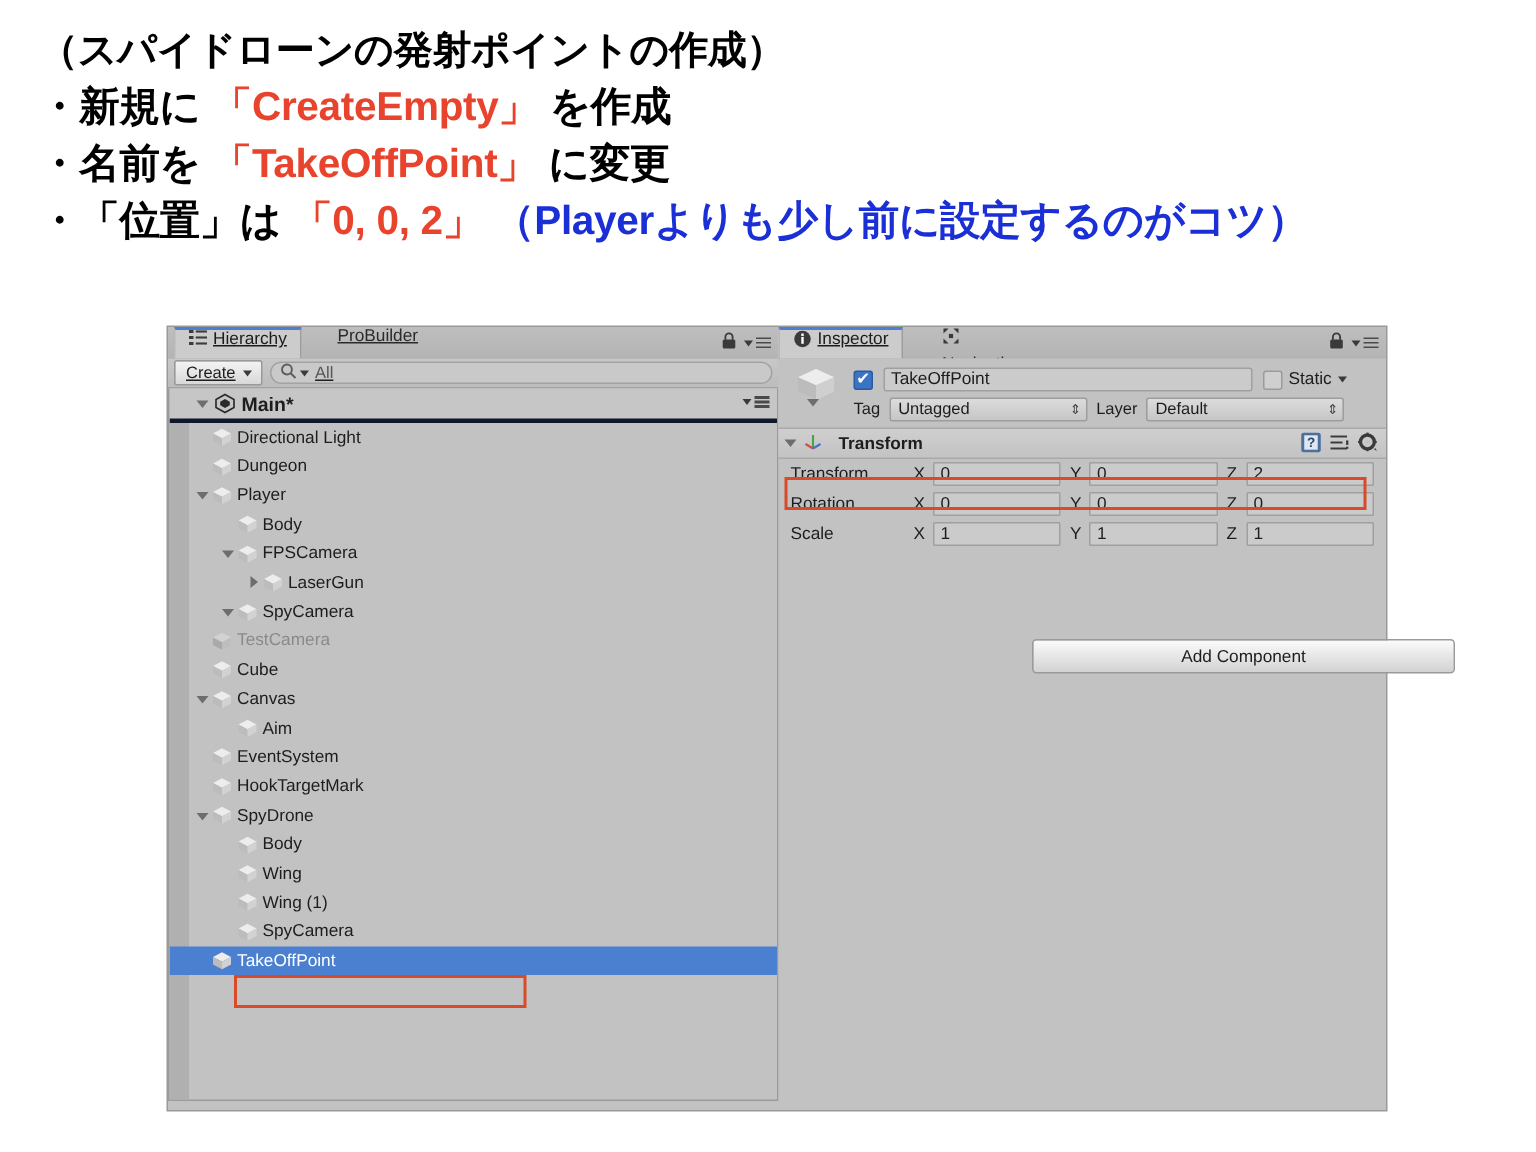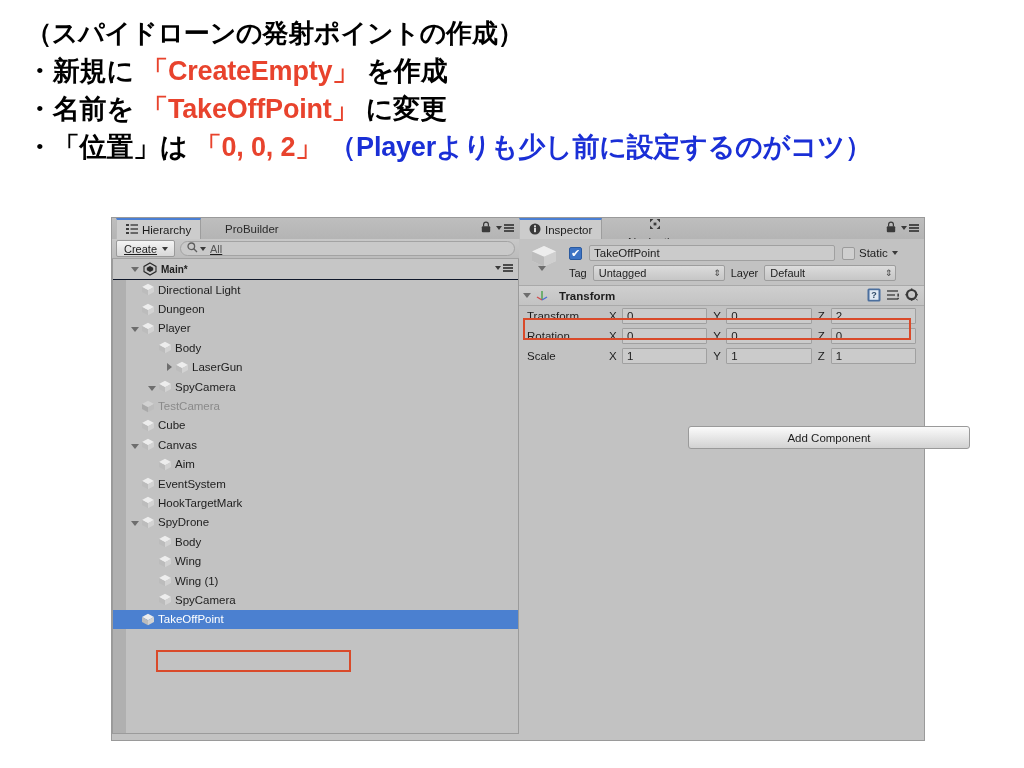--- a/index.html
+++ b/index.html
@@ -42,25 +42,26 @@
   #inspector-panel { left: 407px; right: 0; }
 
   
   .tabbar {
     position: absolute; left: 0; right: 0; top: 0; height: 21px;
     background: linear-gradient(#bebebe, #b4b4b4);
     border-bottom: 1px solid #8e8e8e;
   }
   .tab {
     position: absolute; top: 0; height: 21px;
-    display: flex; align-items: center; gap: 4px;
+    display: flex; gap: 4px;
     padding: 0 9px;
     font-size: 11.5px;
     color: #1c1c1c;
     box-sizing: border-box;
+    text-decoration: underline;
   }
   .tab.active {
     background: #cccccc;
     border-top: 2px solid #4a7fd4;
     border-right: 1px solid #9d9d9d;
     border-left: 1px solid #b9b9b9;
   }
   .tab.inactive { color: #2a2a2a; }
 
   .tabicons {
@@ -101,24 +102,24 @@
     border-top: none;
     overflow: hidden;
   }
   .indent-gutter {
     position: absolute; left: 0; top: 0; bottom: 0; width: 13px;
     background: #b0b0b0;
   }
   .scene-row {
     position: relative; height: 20px;
     background: #c6c6c6;
-    border-bottom: 1px solid #0f172a;
+    border-bottom: 3px solid #0f172a;
     display: flex; align-items: center; gap: 4px;
     padding-left: 16px;
-    font-size: 10px; font-weight: bold;
+    font-size: 13px; font-weight: bold;
   }
   .scene-row .menu-ico { position: absolute; right: 5px; top: 5px; }
 
   .tree { position: relative; }
   .row {
     position: relative; height: 19.4px;
     display: flex; align-items: center;
     font-size: 11.5px; color: #1d1d1d;
     white-space: nowrap;
   }
@@ -351,20 +352,32 @@
               <span style="width: 33px; flex: 0 0 auto;"></span>
               <span class="foldout"></span>
               <span class="cube">
                 <svg width="14" height="13" viewBox="0 0 14 13">
                   <polygon points="7,0.8 13,4 7,7.2 1,4" fill="#ededed"></polygon>
                   <polygon points="1,4 7,7.2 7,12.2 1,9" fill="#bcbcbc"></polygon>
                   <polygon points="13,4 13,9 7,12.2 7,7.2" fill="#d2d2d2"></polygon>
                 </svg>
               </span>
               <span>Body</span>
+            </div>
+            <div class="row">
+              <span style="width: 33px; flex: 0 0 auto;"></span>
+              <span class="foldout"><span class="tri tri-down"></span></span>
+              <span class="cube">
+                <svg width="14" height="13" viewBox="0 0 14 13">
+                  <polygon points="7,0.8 13,4 7,7.2 1,4" fill="#ededed"></polygon>
+                  <polygon points="1,4 7,7.2 7,12.2 1,9" fill="#bcbcbc"></polygon>
+                  <polygon points="13,4 13,9 7,12.2 7,7.2" fill="#d2d2d2"></polygon>
+                </svg>
+              </span>
+              <span>FPSCamera</span>
             </div>
             <div class="row">
               <span style="width: 50px; flex: 0 0 auto;"></span>
               <span class="foldout"><span class="tri tri-right"></span></span>
               <span class="cube">
                 <svg width="14" height="13" viewBox="0 0 14 13">
                   <polygon points="7,0.8 13,4 7,7.2 1,4" fill="#ededed"></polygon>
                   <polygon points="1,4 7,7.2 7,12.2 1,9" fill="#bcbcbc"></polygon>
                   <polygon points="13,4 13,9 7,12.2 7,7.2" fill="#d2d2d2"></polygon>
                 </svg>

